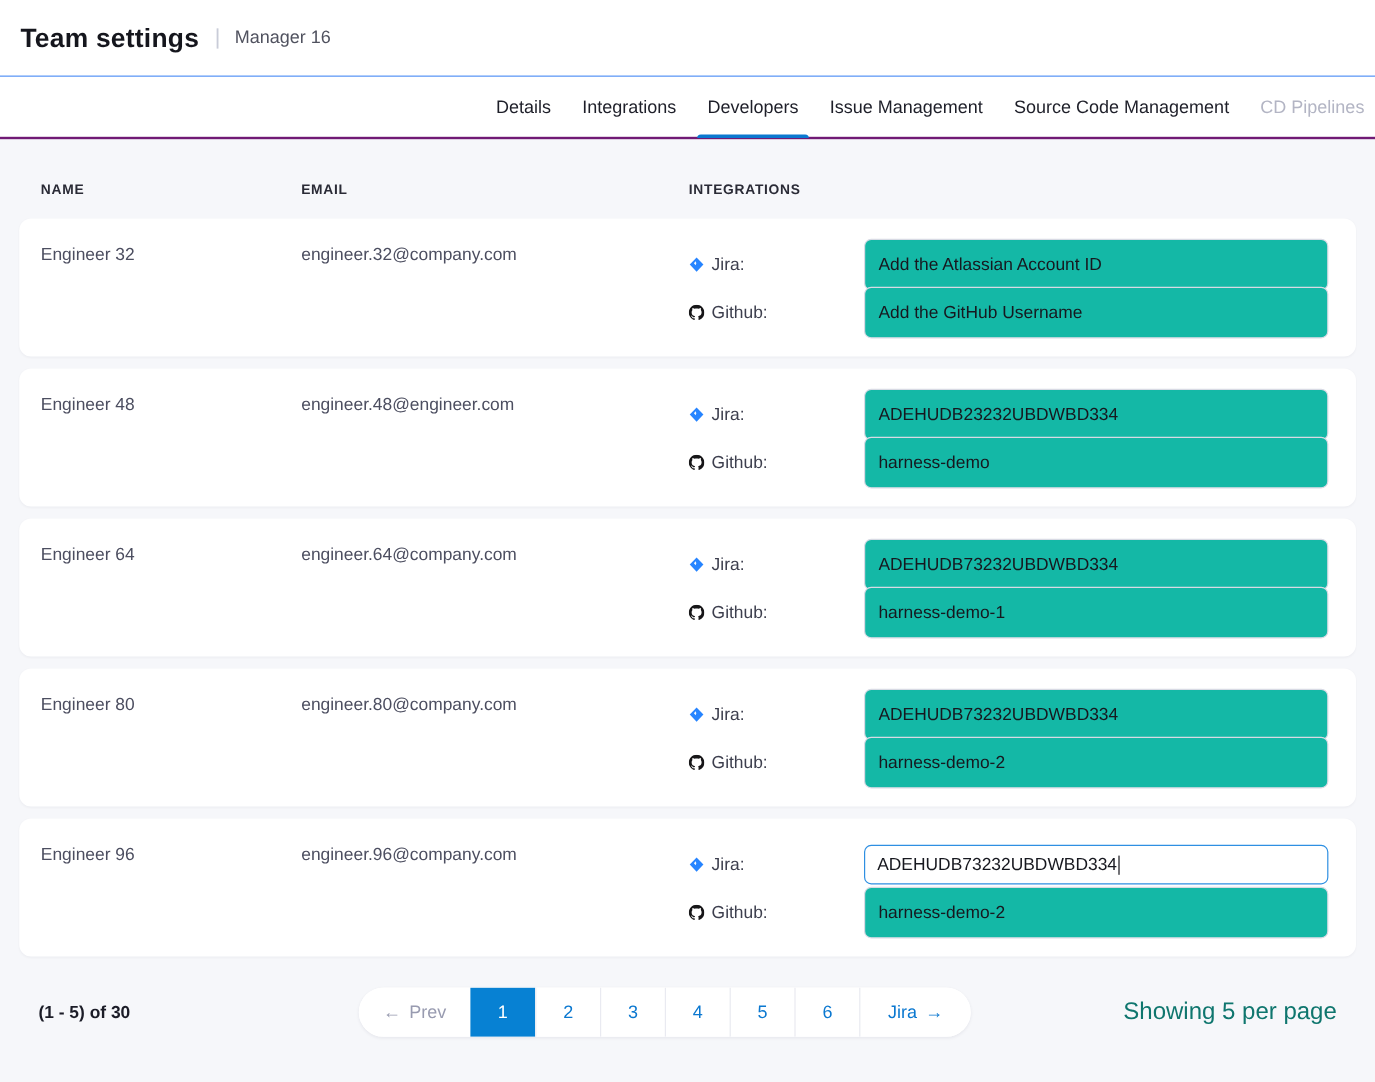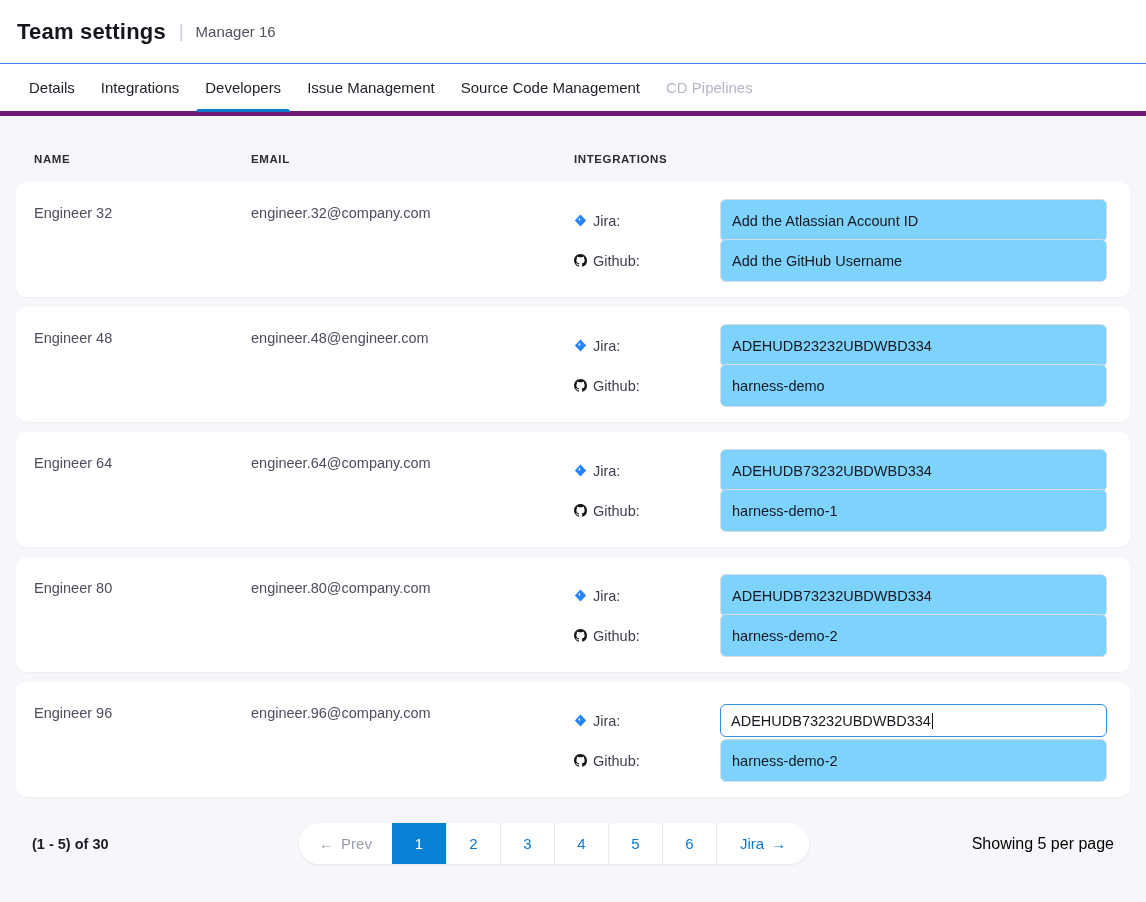--- a/index.html
+++ b/index.html
@@ -9,51 +9,51 @@
     background:#f6f7fa;
     color:#1c1d28;
     overflow:hidden;
   }
   
   .topbar { background:#fff; height:64px; display:flex; align-items:center; padding:0 24px 0 17px; border-bottom:1px solid #3b82f6; }
   .page-title { font-size:22px; font-weight:700; color:#15161d; letter-spacing:.2px; }
   .title-sep { color:#c9ccd8; font-size:18px; margin:0 12px 0 13px; font-weight:300; }
   .subtitle { font-size:15px; color:#50525f;text-align:center; }
   
-  .tabbar { background:#fff; height:52px; display:flex; align-items:stretch; gap:8px; padding-left:20px; border-bottom:5px solid #701a75; }
+  .tabbar { background:#fff; height:52px; display:flex; align-items:stretch; gap:8px; padding-left:5px; border-bottom:2px solid #701a75;justify-content:flex-end; }
   .tab { position:relative; display:flex; align-items:center; padding:0 9px; font-size:15px; font-weight:500; color:#1e1f29; cursor:pointer; }
   .tab.active::after { content:""; position:absolute; left:0; right:0; bottom:-1px; height:3px; background:#0b78d0; border-radius:3px 3px 0 0; }
   .tab.disabled { color:#b3b5c4; }
   
   .main { padding:0 16px; }
   .cols-head { display:grid; grid-template-columns:217px 323px 1fr; padding-left:18px; margin-top:37px; margin-bottom:17px; }
   .col-label { font-size:11.5px; font-weight:700; letter-spacing:.6px; color:#2a2b36; }
   
   .card { background:#fff; border-radius:10px; height:115px; margin-bottom:10px; display:flex; padding:0 23px 0 18px; box-shadow:0 1px 2px rgba(25,30,60,.04); }
   .cell-name { width:217px; padding-top:23px; font-size:14.5px; color:#4c4e60; }
   .cell-email { width:323px; padding-top:23px; font-size:14.5px; color:#4c4e60; }
   .cell-integrations { flex:1; padding-top:22px; display:flex; flex-direction:column; gap:7px; }
   .integ-row { display:flex; align-items:center; height:33px; }
   .integ-label { width:146px; display:flex; align-items:center; gap:6px; font-size:14.5px; color:#3d3f4e; }
   .integ-label svg { flex:0 0 auto; display:block; }
   .text-input {
-    flex:1; height:43px; border:1px solid #d8dae4; border-radius:6px; background:#7dd3fc;
+    flex:1; height:43px; border:1px solid #d8dae4; border-radius:6px; background:#14b8a6;
     padding:0 11px; font-size:14.5px; color:#17181f; outline:none;
     font-family:"Liberation Sans","DejaVu Sans",sans-serif;
   }
   .text-input::placeholder { color:#17181f; opacity:1; }
   .fake-input {
     flex:1; height:33px; border:1.5px solid #2e8fe2; border-radius:6px; background:#fff;
     padding:0 10px; font-size:14.5px; color:#17181f; display:flex; align-items:center;
   }
   .caret { display:inline-block; width:1.5px; height:16px; background:#16171d; margin-left:1px; }
   
   .footer { position:relative; margin-top:26px; height:41px; display:flex; align-items:center; justify-content:space-between; padding:0 16px; }
   .range-text { font-size:14.5px; font-weight:600; color:#1b1c27; }
-  .perpage-text { font-size:16px; color:#000000; }
+  .perpage-text { font-size:20px; color:#0f766e; }
   .pager { position:absolute; left:283px; top:0; height:41px; display:flex; background:#fff; border-radius:21px; overflow:hidden; box-shadow:0 1px 3px rgba(25,30,60,.08); }
   .pager-btn { display:flex; align-items:center; justify-content:center; gap:7px; font-size:15px; cursor:pointer; background:#fff; border:none; font-family:inherit; }
   .pager-prev { width:93px; color:#989bb0; }
   .pager-next { width:93px; color:#0b78d0; border-left:1px solid #e9eaf1; }
   .pager-page { width:54px; color:#0b78d0; border-left:1px solid #e9eaf1; }
   .pager-page.active { background:#0781d3; color:#fff; border-left:none; }
   .arrow { font-size:15px; line-height:1; }
 </style>
 </head>
 <body>

